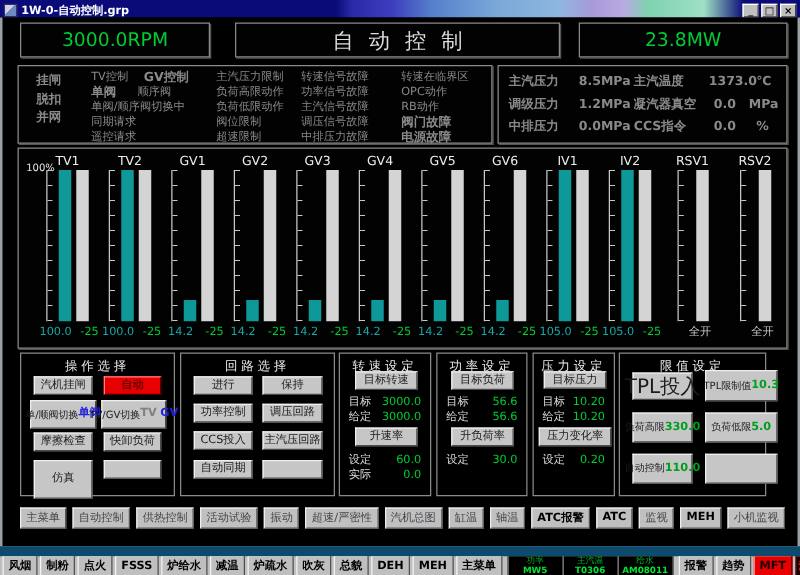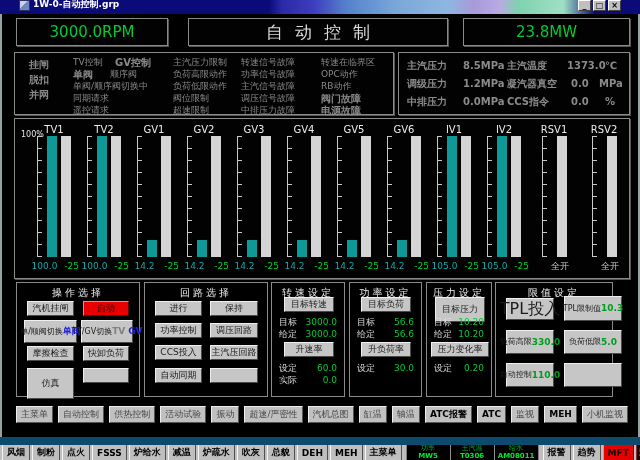--- a/index.html
+++ b/index.html
@@ -1,20 +1,20 @@
 <!DOCTYPE html>
 <html><head>
 <meta charset="utf-8">
 <style>
   html,body{margin:0;padding:0}
   body{width:640px;height:460px;background:#000;position:relative;overflow:hidden;
        font-family:"DejaVu Sans","Liberation Sans",sans-serif;}
   
   .titlebar{position:absolute;top:0;left:0;width:640px;height:14px;box-sizing:border-box;
-    display:flex;align-items:flex-start;padding:0 19px;
+    display:flex;align-items:flex-end;padding:0 3px;
     background:linear-gradient(90deg,#0a0a78 0%,#0a0a78 42%,#2a2aa8 44%,#3d3dbe 49%,#5580cc 54%,
       #79a8d8 62%,#8fb6e0 70%,#a89ad8 74%,#b9aae4 78%,#7fd2b0 81%,#9fe0c4 88%,#0a0a78 93%);}
   .ticon{width:9px;height:9px;margin-right:3px;background:linear-gradient(135deg,#d0d0e8 0 40%,#7088c0 40% 100%);border:1px solid #303060}
   .ttext{color:#fff;font-size:9px;font-weight:bold;line-height:1}
   .winbtns{margin-left:auto;display:flex;gap:2px}
   .wbtn{width:13px;height:11px;background:#c0c0c0;border:1px solid;border-color:#fff #404040 #404040 #fff;
         font-size:8px;line-height:9px;text-align:center;color:#000;box-sizing:border-box;font-weight:bold}
   
   .main{position:absolute;top:14px;left:0;width:640px;height:423px;background:#000;box-sizing:border-box;
         border-left:2px solid #98a0a4;border-right:2px solid #98a0a4}
@@ -401,21 +401,21 @@
       </div>
     <div class="pbtn" style="left:11px;top:59px;width:50px;height:15px">升负荷率</div>
     <div class="vrow" style="top:81px">
         <span class="vlab">设定</span>
         <span class="grn">30.0</span>
       </div>
   </div>
 
   <div class="panel" style="left:424px;width:66px">
     <div class="ptitle">压力设定</div>
-    <div class="pbtn" style="left:8px;top:14px;width:50px;height:25px">目标压力</div>
+    <div class="pbtn" style="left:8px;top:14px;width:50px;height:14px">目标压力</div>
     <div class="vrow" style="top:35px">
         <span class="vlab">目标</span>
         <span class="grn">10.20</span>
       </div>
     <div class="vrow" style="top:47px">
         <span class="vlab">给定</span>
         <span class="grn">10.20</span>
       </div>
     <div class="pbtn" style="left:4px;top:59px;width:58px;height:15px">压力变化率</div>
     <div class="vrow" style="top:81px">

